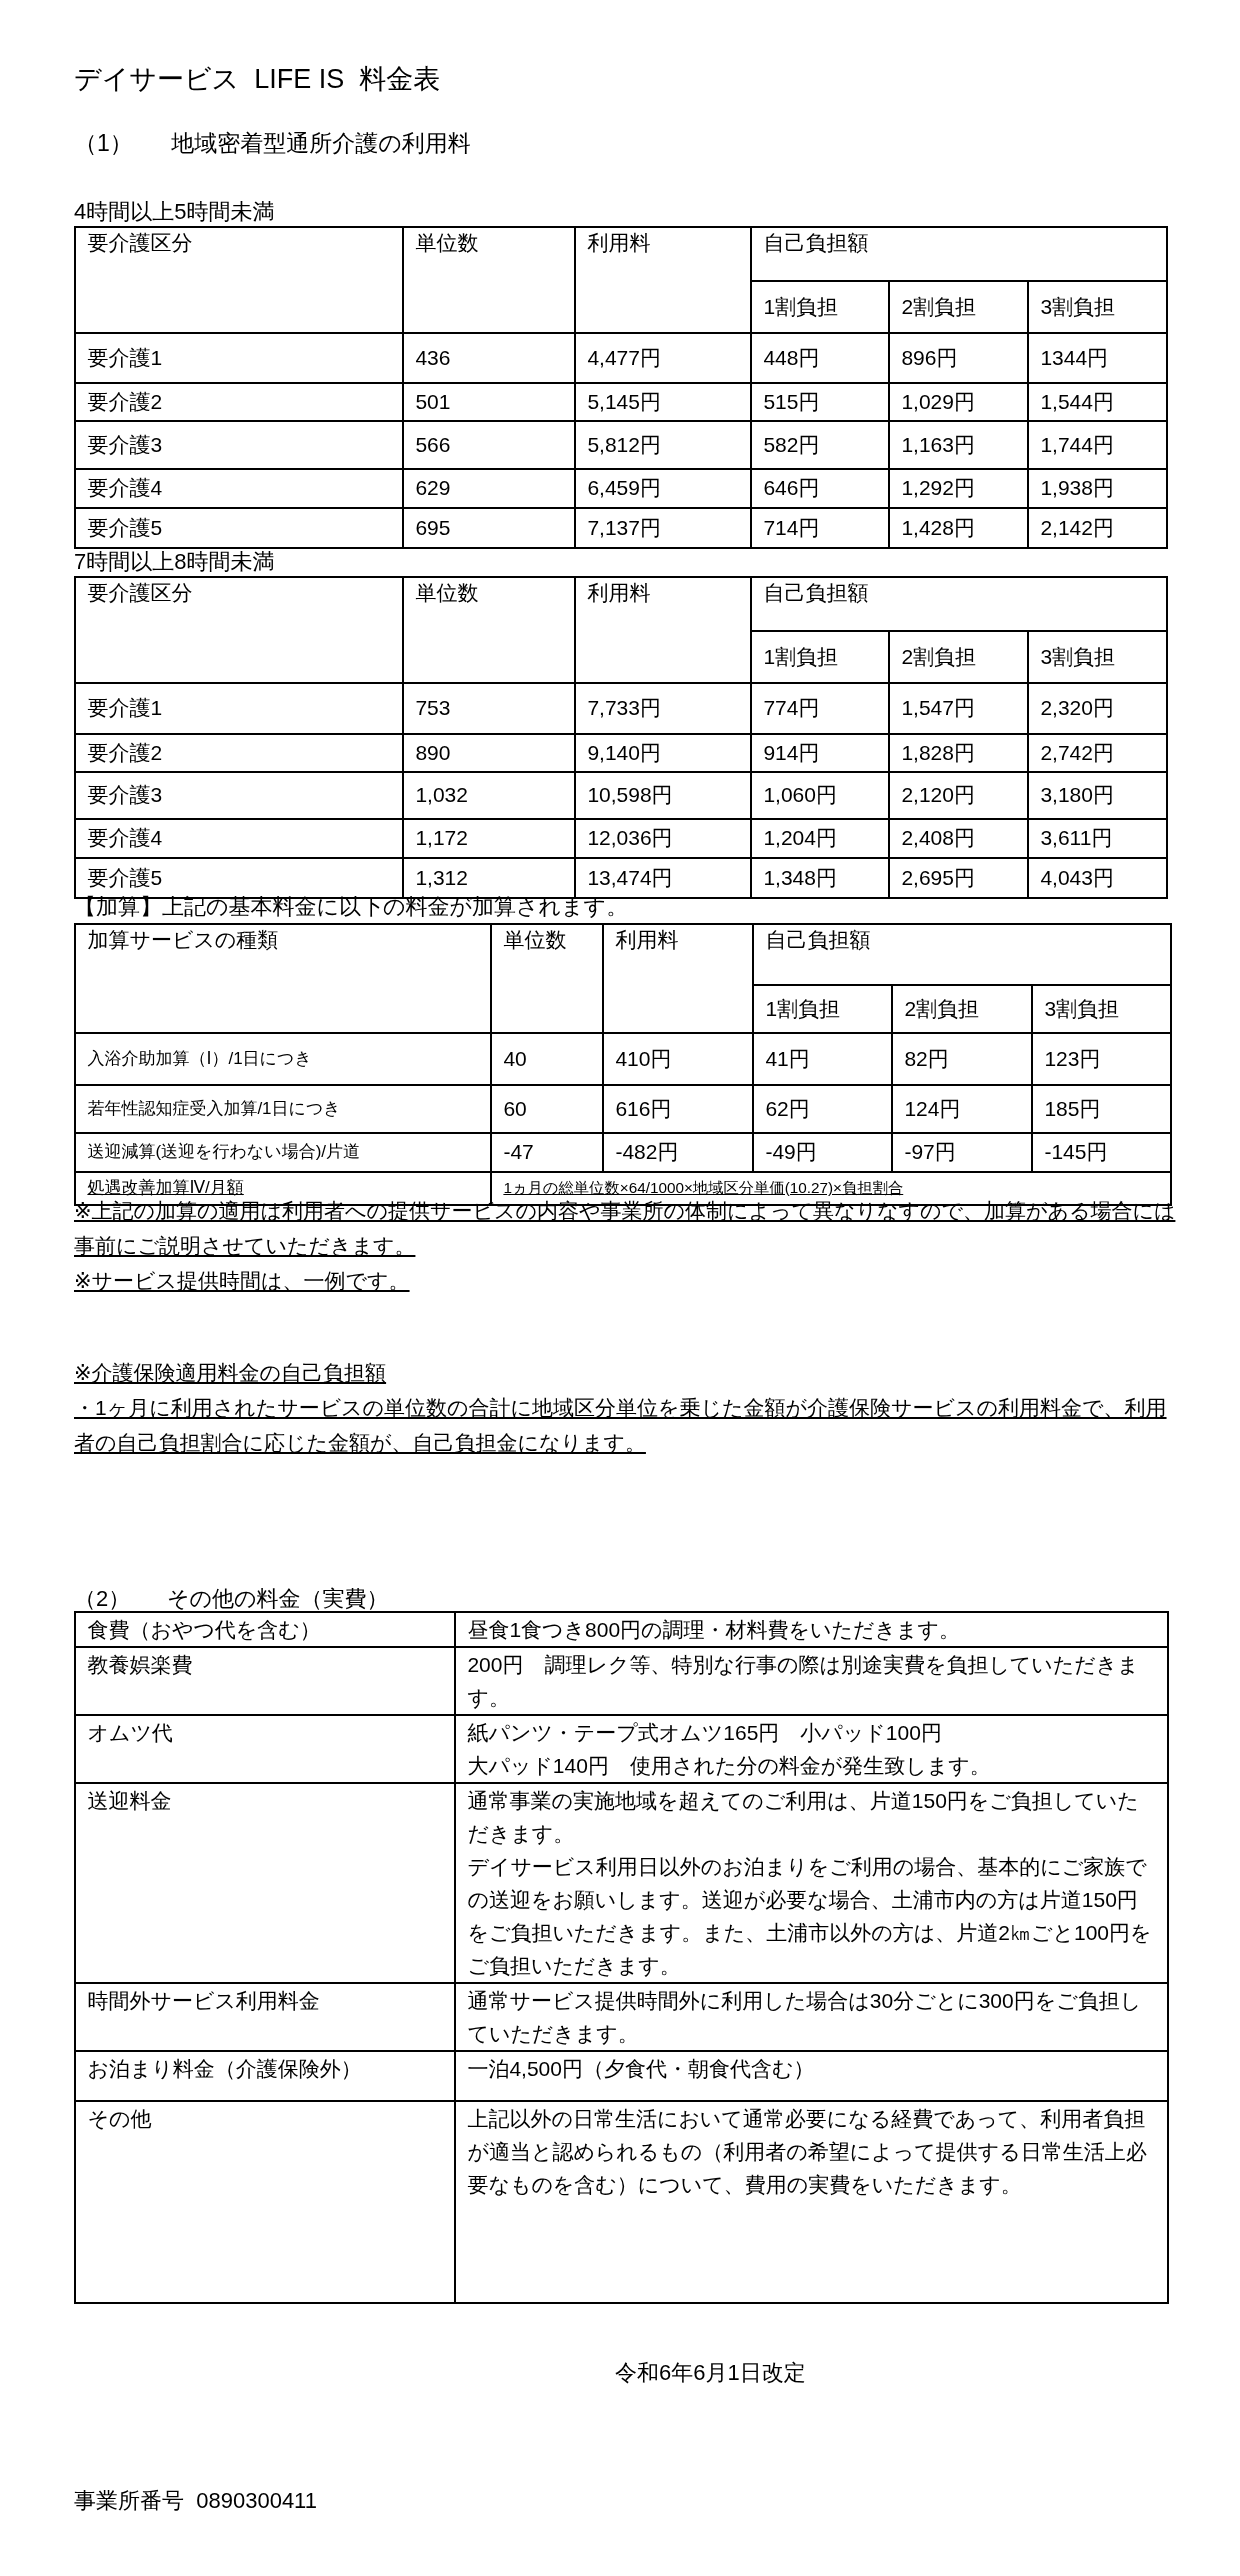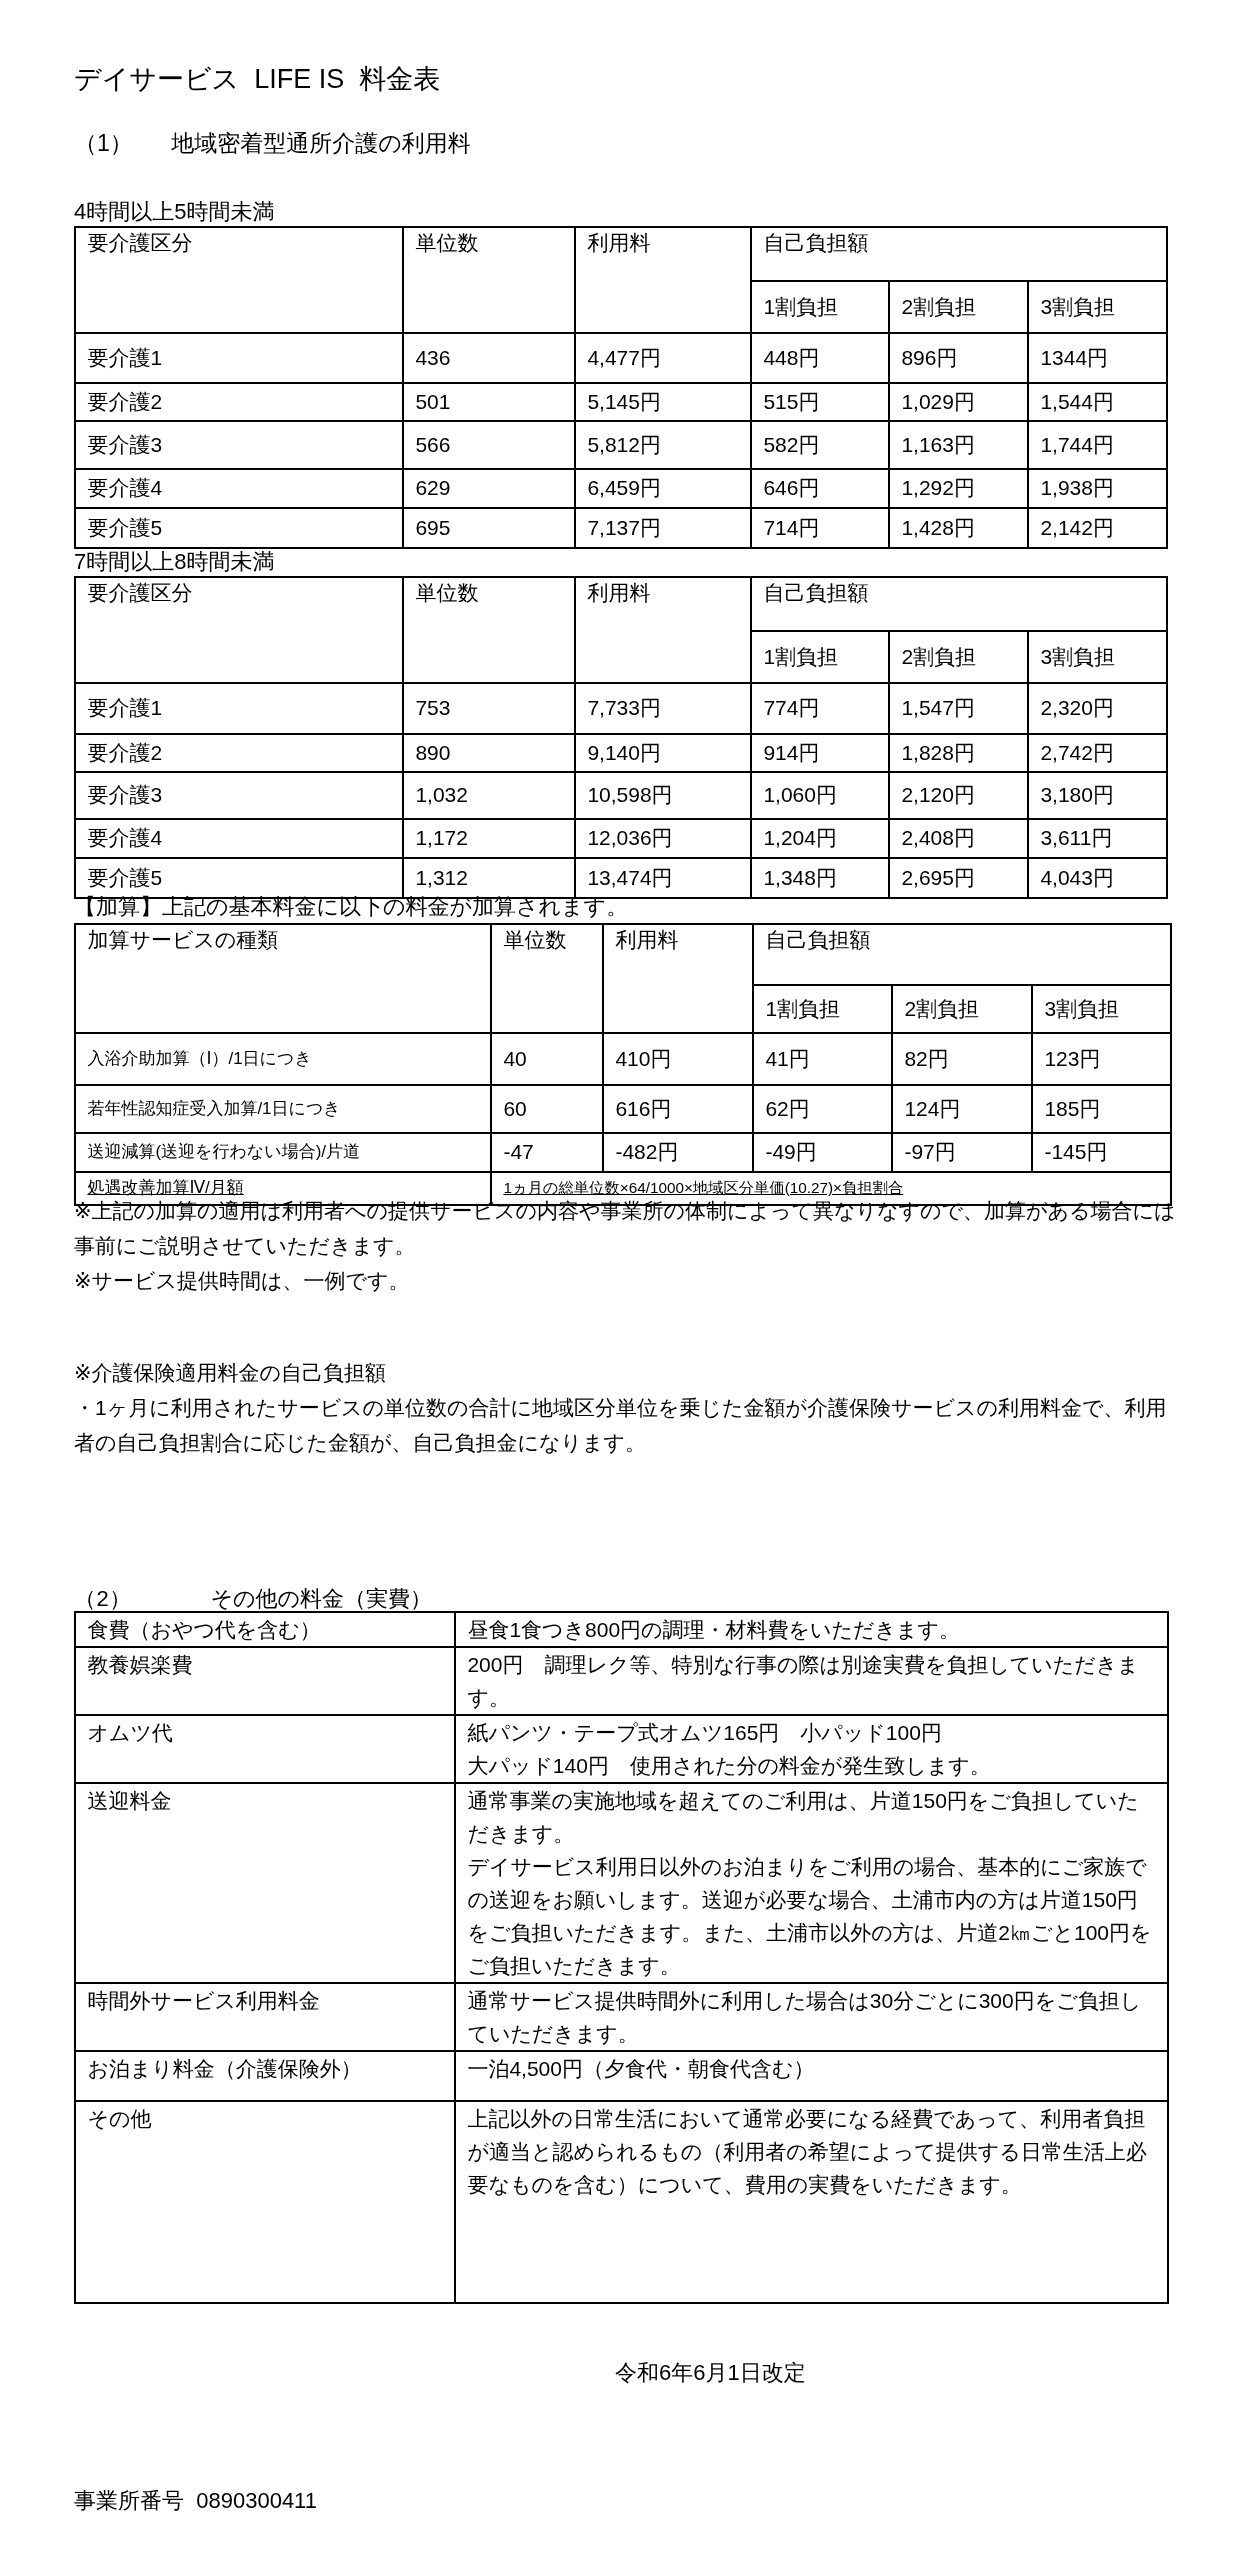--- a/index.html
+++ b/index.html
@@ -4,21 +4,21 @@
 <style>
   html,body{margin:0;padding:0;background:#fff;}
   body{width:1240px;height:2576px;position:relative;font-family:"Liberation Sans","DejaVu Sans",sans-serif;color:#000;}
   .abs{position:absolute;}
   .title{left:74px;top:61px;font-size:27px;white-space:pre;}
   .h2{font-size:23px;white-space:pre;}
   .lbl{font-size:22px;white-space:pre;}
   table{position:absolute;border-collapse:collapse;table-layout:fixed;}
   td{border:2.4px solid #000;padding:0 0 0 11.4px;font-size:21px;vertical-align:top;line-height:30.5px;overflow:hidden;white-space:nowrap;}
   td.mid{vertical-align:middle;}
-  .note{left:74px;font-size:21px;line-height:35px;width:1107px;}
+  .note{left:74px;font-size:21px;line-height:35px;width:1107px;text-decoration:underline;}
   .note p{margin:0;}
   .t4 td{white-space:normal;line-height:33px;padding-left:11.4px;padding-right:15px;}
   .small{font-size:17px !important;}
   .foot{left:74px;top:2421px;font-size:22px;line-height:32px;white-space:pre;}
   .date{left:615px;top:2358px;font-size:22px;}
 </style>
 </head>
 <body>
 
 <div class="abs title">デイサービス  LIFE IS  料金表</div>
@@ -213,21 +213,21 @@
 
 <div class="abs note" style="top:1193px;">
   <p>※上記の加算の適用は利用者への提供サービスの内容や事業所の体制によって異なりなすので、加算がある場合には事前にご説明させていただきます。</p>
   <p>※サービス提供時間は、一例です。</p>
 </div>
 <div class="abs note" style="top:1355px;">
   <p>※介護保険適用料金の自己負担額</p>
   <p>・1ヶ月に利用されたサービスの単位数の合計に地域区分単位を乗じた金額が介護保険サービスの利用料金で、利用者の自己負担割合に応じた金額が、自己負担金になります。</p>
 </div>
 
-<div class="abs h2" style="left:74px;top:1584px;font-size:22px;font-family:Liberation Mono, monospace;">（2）      その他の料金（実費）</div>
+<div class="abs h2" style="left:74px;top:1584px;font-size:22px;">（2）      その他の料金（実費）</div>
 <table class="t4" style="left:74px;top:1611px;width:1092px;">
   <colgroup>
       <col style="width:380px">
       <col style="width:713px">
     </colgroup>
   <tbody id="t4body">
       <tr style="height: 31.5px;">
         <td>食費（おやつ代を含む）</td>
         <td style="white-space: pre-line;">昼食1食つき800円の調理・材料費をいただきます。</td>
       </tr>

